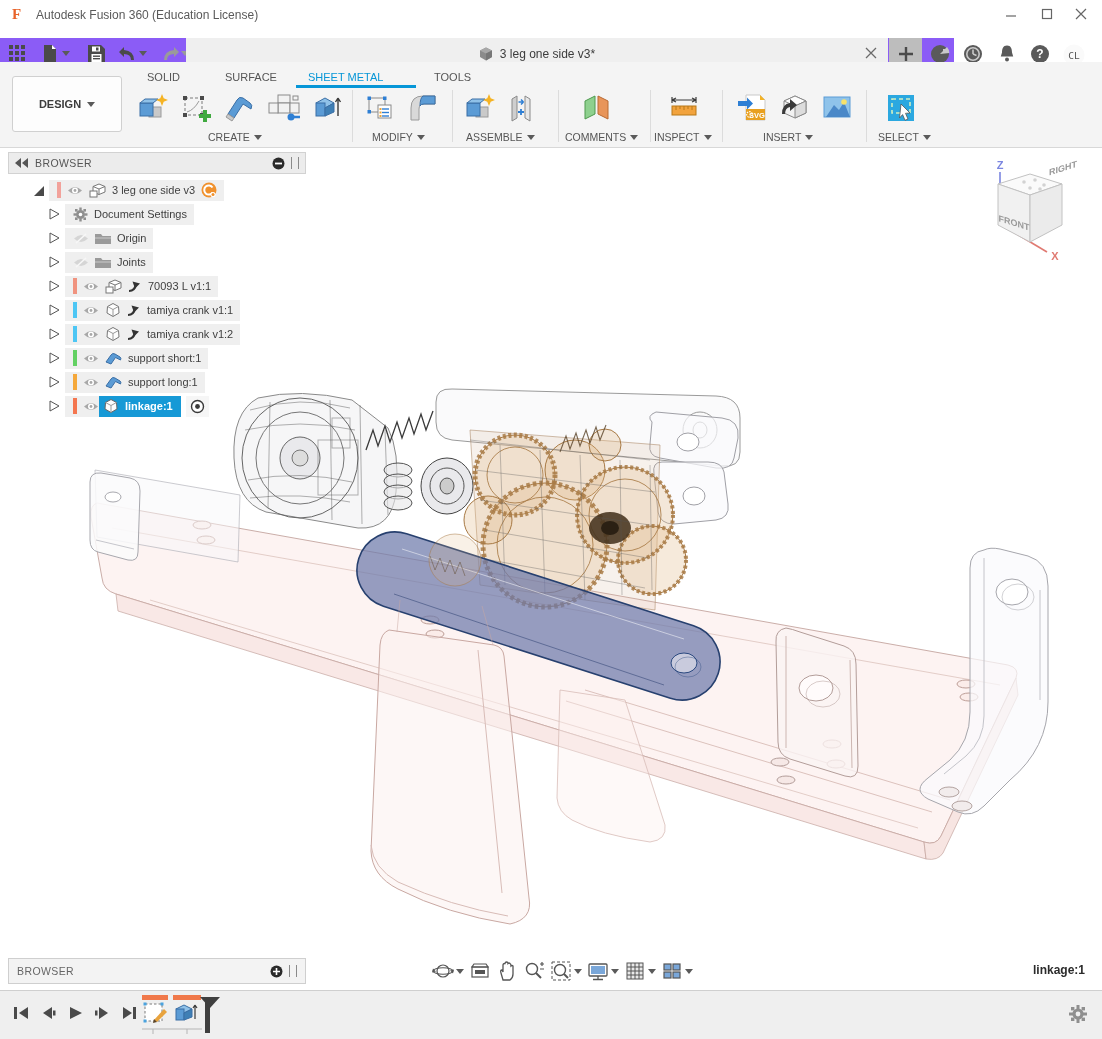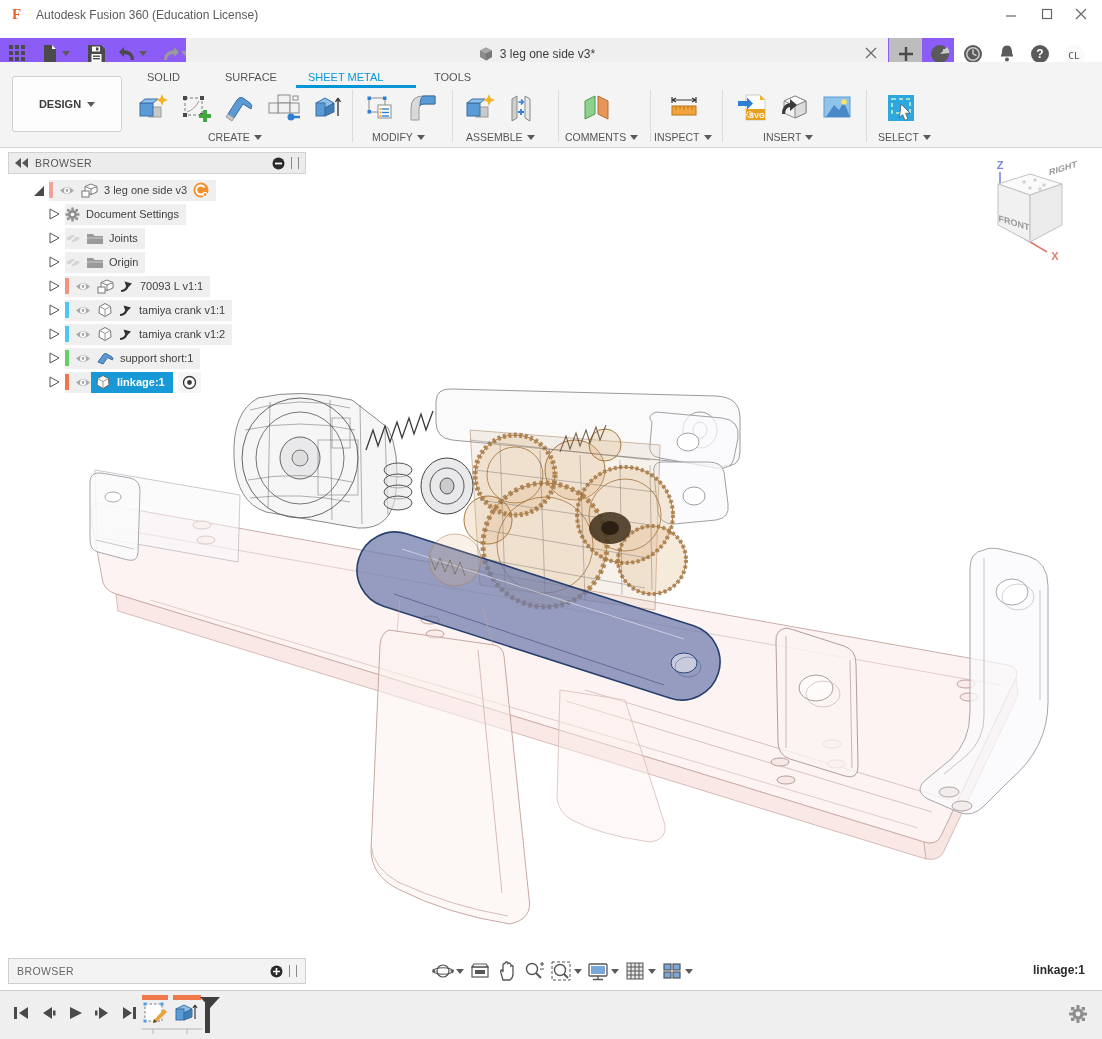--- a/index.html
+++ b/index.html
@@ -49,21 +49,21 @@
   
   #browser { position:absolute; left:8px; top:152px; width:298px; }
   #browser-header { height:22px; background:#ececec; border:1px solid #d2d2d2;
     display:flex; align-items:center; padding:0 6px; gap:6px; }
   #browser-title { font-size:10.5px; color:#555; letter-spacing:.4px; flex:1; }
   .grip { width:8px; height:12px; border-left:1.5px solid #8a8a8a; border-right:1.5px solid #8a8a8a; }
   #tree { margin-top:4px; }
   .b-row { height:24px; display:flex; align-items:center; gap:5px; }
   .b-row .exp { margin-left:40px; flex:0 0 12px; }
   .b-row.root .exp { margin-left:24px; }
-  .chip { height:21px; background:#efefef; display:flex; align-items:center; gap:6px; padding:0 7px 0 0; }
+  .chip { height:21px; background:#efefef; display:flex; align-items:center; gap:6px; padding:0 7px 0 8px; }
   .cbar { width:4px; height:16px; }
   .b-label { font-size:11px; color:#3f3f3f; white-space:nowrap; }
   .selchip { height:21px; background:#1699d6; display:flex; align-items:center; gap:6px; padding:0 8px 0 4px; }
   .selchip .b-label { color:#fff; font-weight:bold; }
   .radiochip { height:21px; background:#f6f6f6; display:flex; align-items:center; padding:0 4px; }
 
   
   #comments { position:absolute; left:8px; top:958px; width:298px; height:26px; background:#f3f3f3;
     border:1px solid #cfcfcf; display:flex; align-items:center; padding:0 8px; gap:6px; }
   #comments-title { font-size:10.5px; color:#666; letter-spacing:.4px; flex:1; }
@@ -608,38 +608,38 @@
         </svg>
       <span class="chip">
         <svg width="16" height="11" opacity="0.5">
             <path d="M1,5.5 Q8,-1.5 15,5.5 Q8,12.5 1,5.5 Z" fill="#bdbdbd"></path>
             <line x1="3" y1="10" x2="13" y2="1" stroke="#fff" stroke-width="1.6"></line>
           </svg>
         <svg width="16" height="12">
             <path d="M0,2 L6,2 L7.5,4 L16,4 L16,12 L0,12 Z" fill="#9a9a9a"></path>
             <rect x="0" y="5.5" width="16" height="1" fill="#c9c9c9"></rect>
           </svg>
-        <span class="b-label">Joints</span>
+        <span class="b-label">Origin</span>
       </span>
     </div>
 
     <div class="b-row">
       <svg class="exp" width="12" height="12">
           <polygon points="2,1 11,6 2,11" fill="#fff" stroke="#555"></polygon>
         </svg>
       <span class="chip">
         <svg width="16" height="11" opacity="0.5">
             <path d="M1,5.5 Q8,-1.5 15,5.5 Q8,12.5 1,5.5 Z" fill="#bdbdbd"></path>
             <line x1="3" y1="10" x2="13" y2="1" stroke="#fff" stroke-width="1.6"></line>
           </svg>
         <svg width="16" height="12">
             <path d="M0,2 L6,2 L7.5,4 L16,4 L16,12 L0,12 Z" fill="#9a9a9a"></path>
             <rect x="0" y="5.5" width="16" height="1" fill="#c9c9c9"></rect>
           </svg>
-        <span class="b-label">Origin</span>
+        <span class="b-label">Joints</span>
       </span>
     </div>
 
 
     <div class="b-row">
       <svg class="exp" width="12" height="12">
           <polygon points="2,1 11,6 2,11" fill="#fff" stroke="#555"></polygon>
         </svg>
       <span class="chip">
         <span class="cbar" style="background-color: rgb(240, 147, 127);"></span>
@@ -719,20 +719,37 @@
             <circle cx="8" cy="5.5" r="3" fill="#fff"></circle>
             <circle cx="8" cy="5.5" r="1.4" fill="#a8a8a8"></circle>
           </svg>
         <svg width="17" height="14">
             <path d="M1,11 L6,4 Q7.5,1.5 10,3 L15,6 Q16.5,7 15.5,9 L10.5,6.5 L6,13 Z" fill="#5b9bd5" stroke="#3a6ea5"></path>
           </svg>
         <span class="b-label">support short:1</span>
       </span>
     </div>
 
+    <div class="b-row">
+      <svg class="exp" width="12" height="12">
+          <polygon points="2,1 11,6 2,11" fill="#fff" stroke="#555"></polygon>
+        </svg>
+      <span class="chip">
+        <span class="cbar" style="background-color: rgb(245, 168, 58);"></span>
+        <svg width="16" height="11">
+            <path d="M1,5.5 Q8,-1.5 15,5.5 Q8,12.5 1,5.5 Z" fill="#a8a8a8"></path>
+            <circle cx="8" cy="5.5" r="3" fill="#fff"></circle>
+            <circle cx="8" cy="5.5" r="1.4" fill="#a8a8a8"></circle>
+          </svg>
+        <svg width="17" height="14">
+            <path d="M1,11 L6,4 Q7.5,1.5 10,3 L15,6 Q16.5,7 15.5,9 L10.5,6.5 L6,13 Z" fill="#5b9bd5" stroke="#3a6ea5"></path>
+          </svg>
+        <span class="b-label">support long:1</span>
+      </span>
+    </div>
 
 
     <div class="b-row">
       <svg class="exp" width="12" height="12">
           <polygon points="2,1 11,6 2,11" fill="#fff" stroke="#555"></polygon>
         </svg>
       <span class="chip" style="padding-right:0">
         <span class="cbar" style="background-color: rgb(244, 118, 79);"></span>
         <svg width="16" height="11">
             <path d="M1,5.5 Q8,-1.5 15,5.5 Q8,12.5 1,5.5 Z" fill="#a8a8a8"></path>

